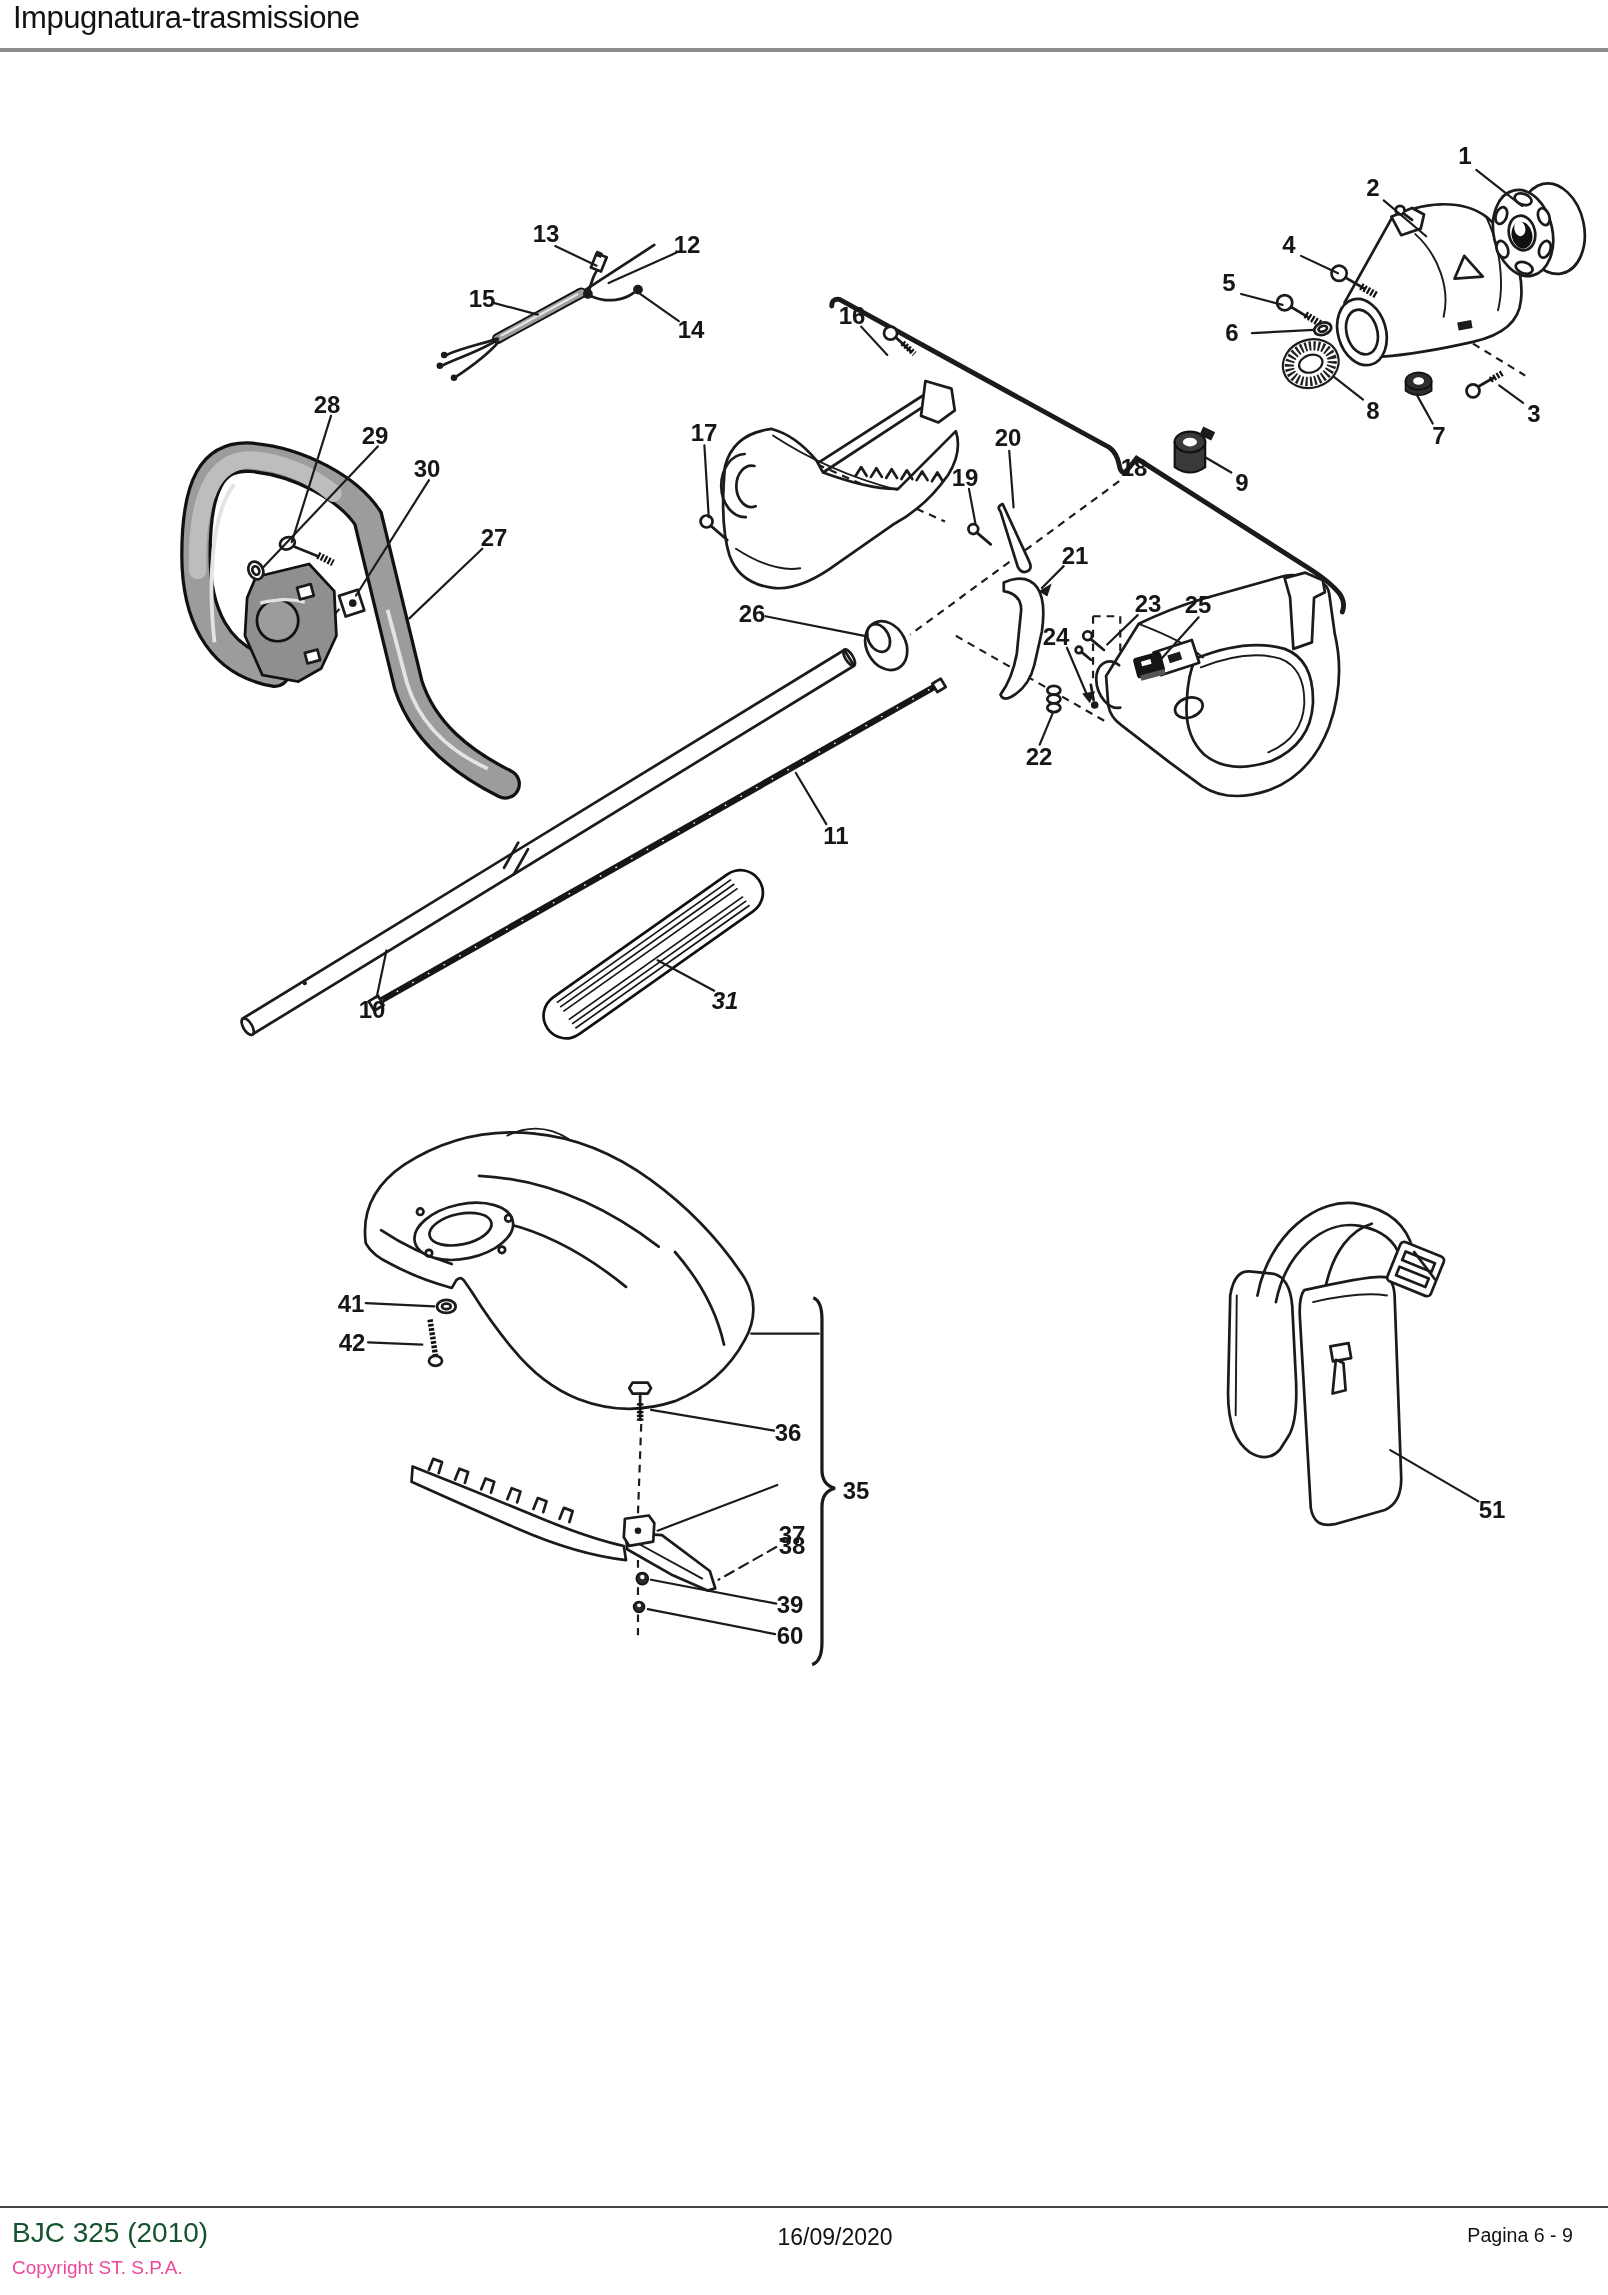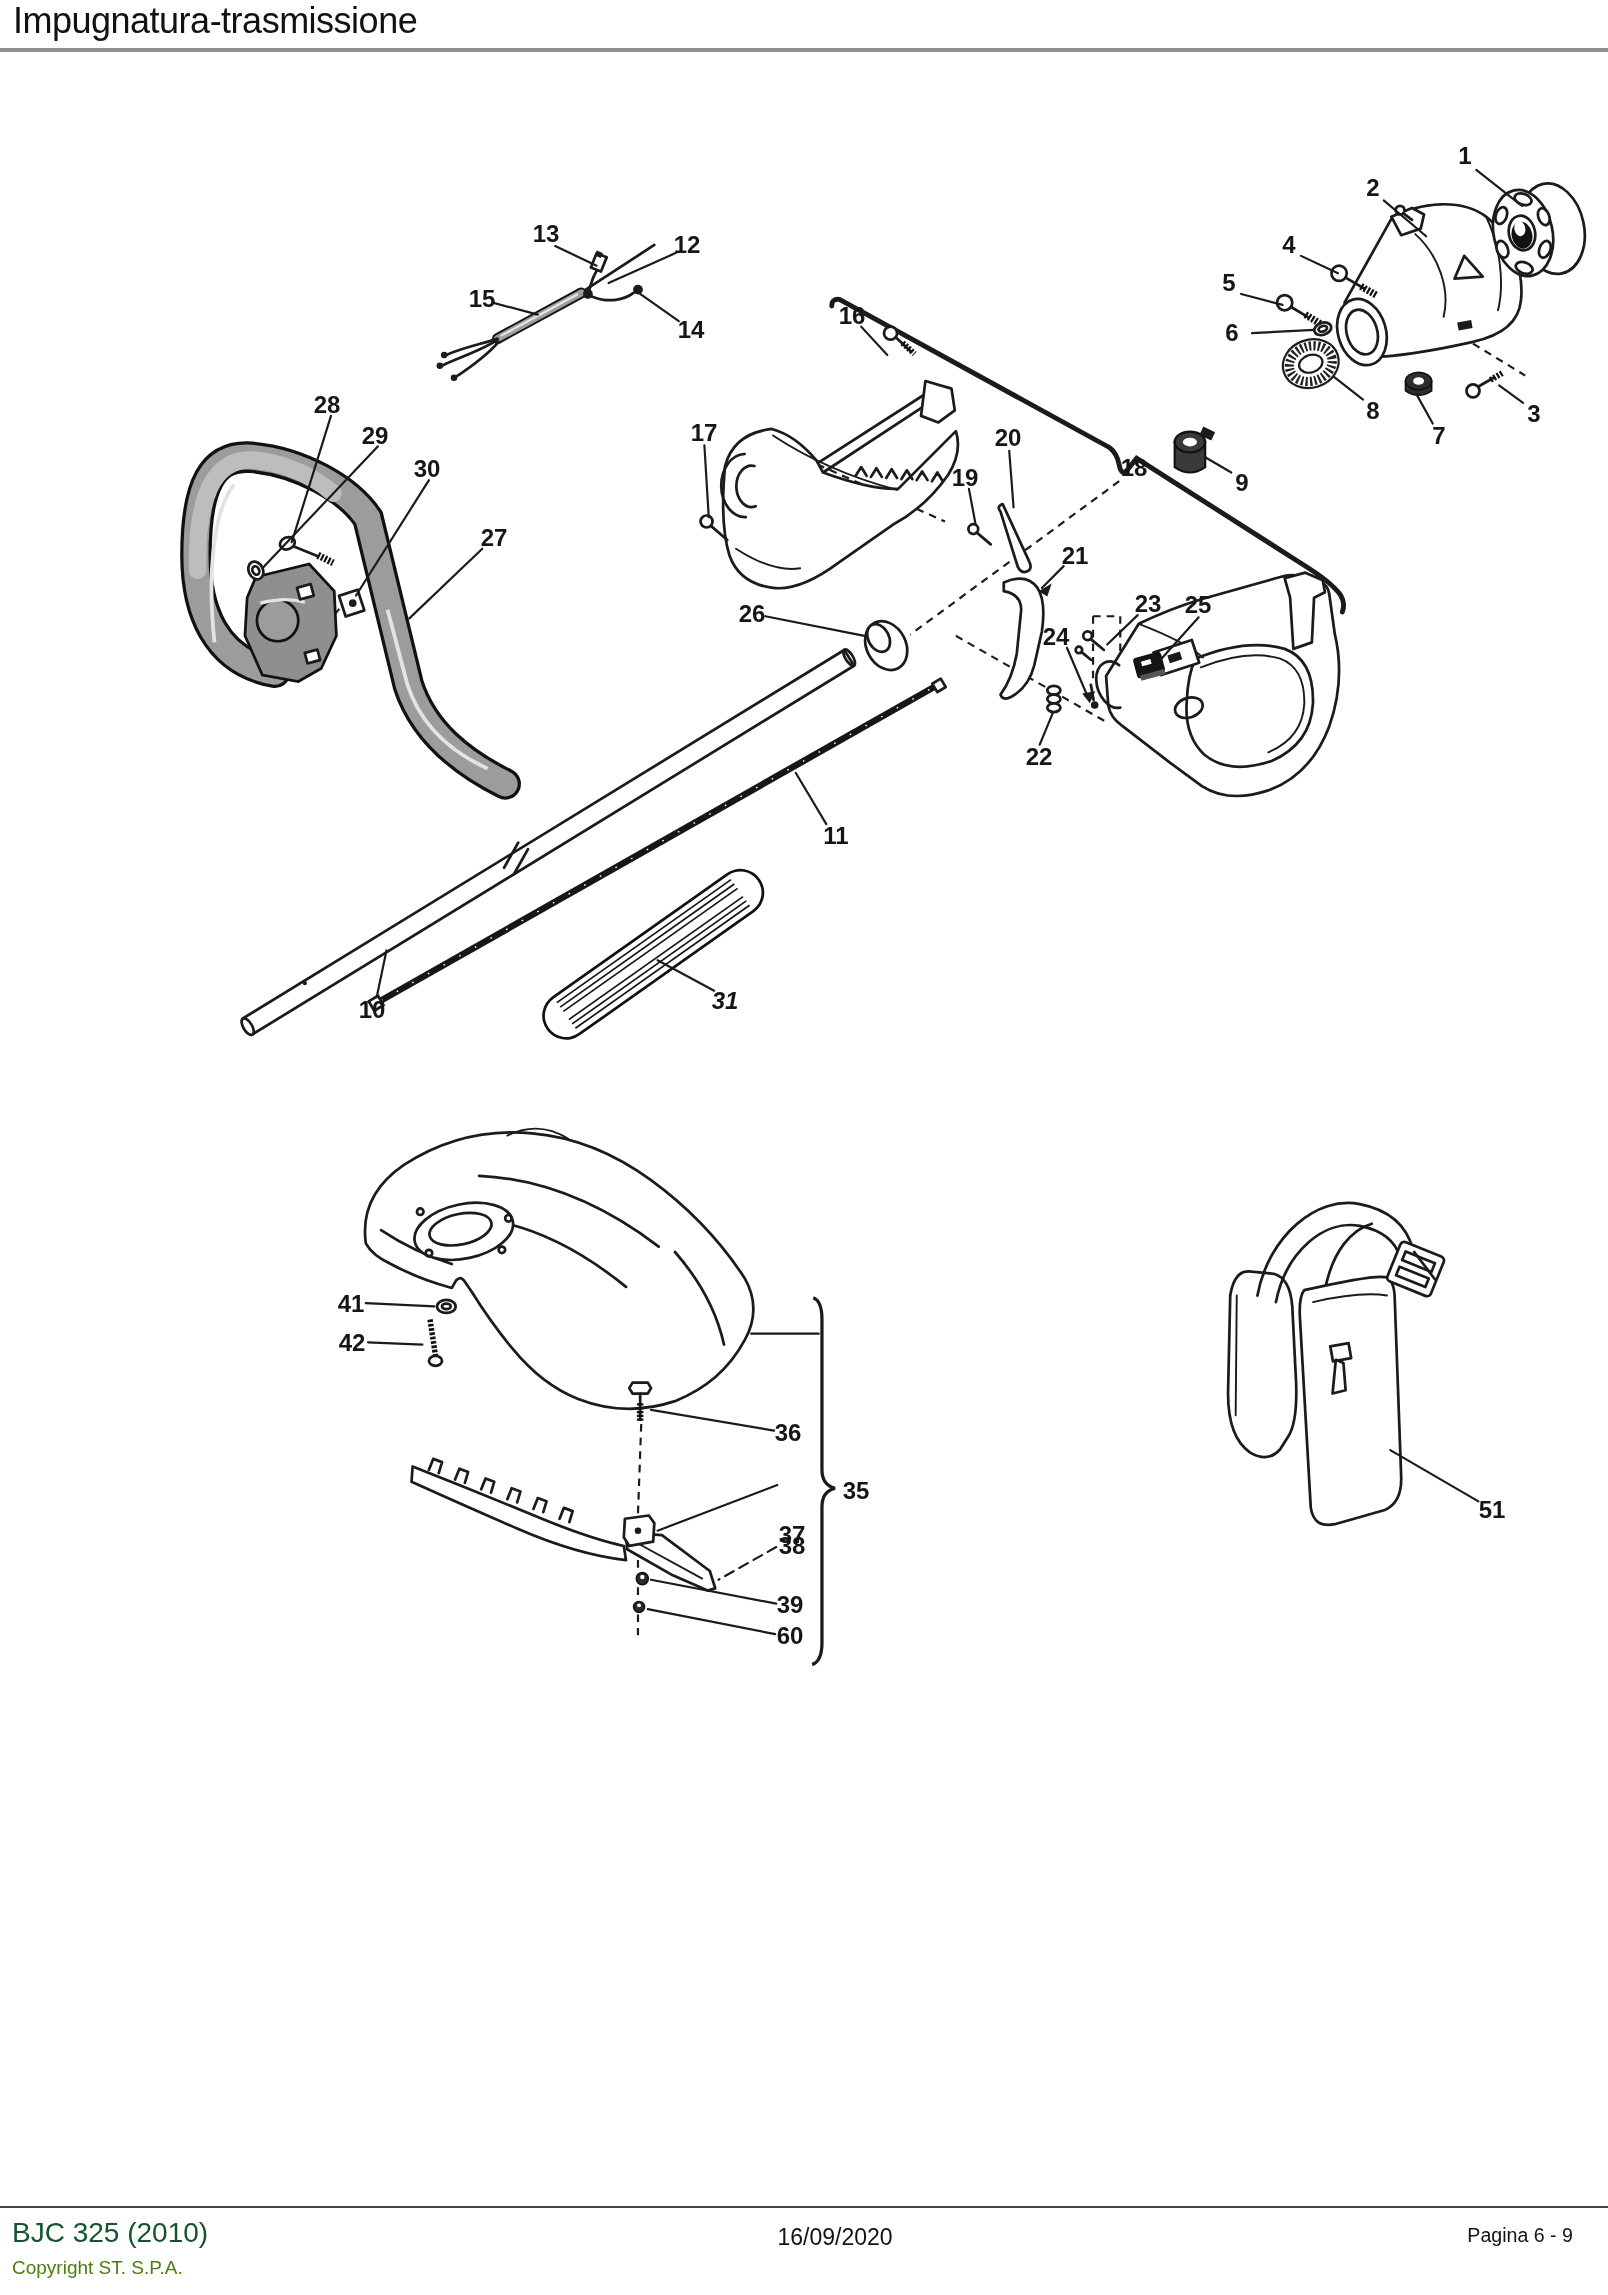--- a/index.html
+++ b/index.html
@@ -1,27 +1,27 @@
 <!DOCTYPE html>
 <html style="font-size:8.7px"><head>
 <meta charset="utf-8">
 <style>
   html,body{margin:0;padding:0;}
   body{
     width:1608px;height:2295px;position:relative;background:#ffffff;
     font-family:"Liberation Sans",sans-serif;color:#111;overflow:hidden;
   }
   .page-title{
-    position:absolute;left:13px;top:0px;font-size:36px;font-weight:400;
+    position:absolute;left:13px;top:0px;font-size:31px;font-weight:400;
     letter-spacing:-0.5px;color:#121212;white-space:nowrap;
   }
   .rule-top{position:absolute;left:0;top:48px;width:100%;height:3.8px;background:#8e8e8e;}
   .rule-bottom{position:absolute;left:0;top:2206px;width:100%;height:2.2px;background:#454545;}
   .footer-model{position:absolute;left:12px;top:2217px;font-size:28px;color:#14532d;white-space:nowrap;}
-  .footer-copyright{position:absolute;left:12px;top:2257px;font-size:19px;color:#4d7c0f;white-space:nowrap;}
+  .footer-copyright{position:absolute;left:12px;top:2257px;font-size:19px;color:#ec4899;white-space:nowrap;}
   .footer-date{position:absolute;left:835px;top:2224px;transform:translateX(-50%);font-size:23px;color:#121212;white-space:nowrap;}
   .footer-page{position:absolute;right:35px;top:2224px;font-size:19.6px;color:#121212;white-space:nowrap;}
   #diagram-svg{position:absolute;left:0;top:0;}
   #callout-layer{position:absolute;left:0;top:0;width:100%;height:100%;pointer-events:none;}
   .callout{
     position:absolute;transform:translate(-50%,-50%);
     font-size:24px;font-weight:700;color:#161616;line-height:1;white-space:nowrap;
   }
   
   .ln{stroke:#1b1b1b;stroke-width:5;fill:none;stroke-linecap:round;stroke-linejoin:round;}

